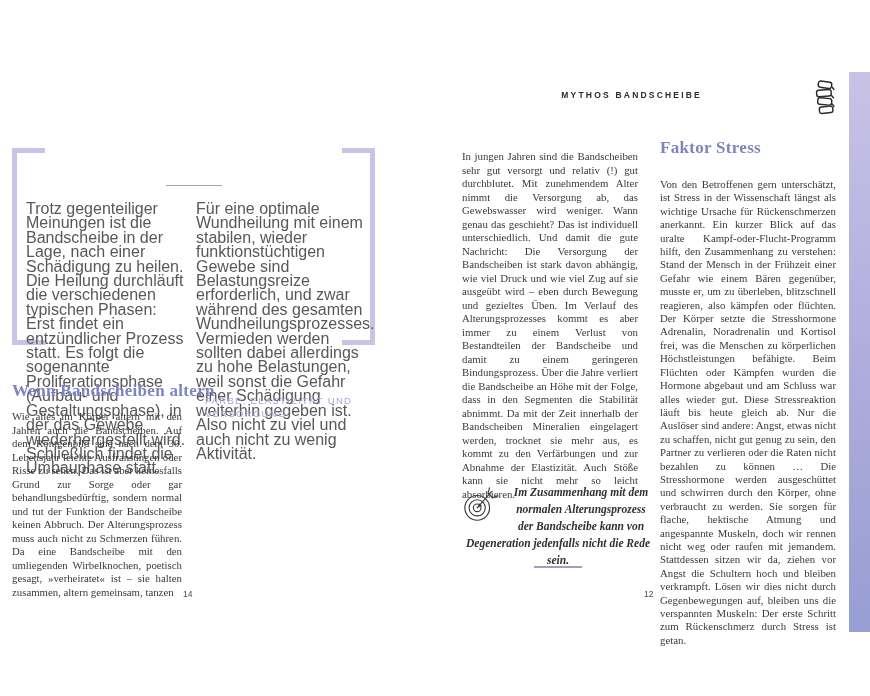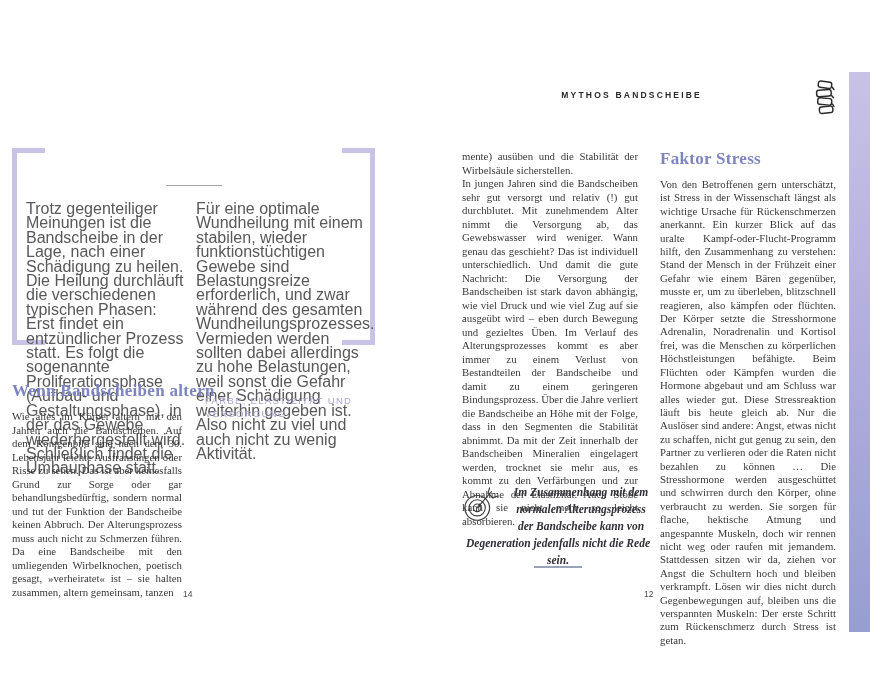--- a/index.html
+++ b/index.html
@@ -100,37 +100,36 @@
 
   <p class="body-col" style="left:12px;top:410px;width:170px;">Wie alles im Körper altern mit den Jahren auch die Bandscheiben. Auf dem Röntgenbild sind nach dem 30. Lebensjahr leichte Ausfransungen oder Risse zu sehen. Das ist aber keinesfalls Grund zur Sorge oder gar behandlungsbedürftig, sondern normal und tut der Funktion der Bandscheibe keinen Abbruch. Der Alterungsprozess muss auch nicht zu Schmerzen führen. Da eine Bandscheibe mit den umliegenden Wirbelknochen, poetisch gesagt, »verheiratet« ist – sie halten zusammen, altern gemeinsam, tanzen</p>
 
   <div class="body-col" style="left:205px;top:383px;width:172px;">
     <div class="subheading">FARBE, ELASTIZITÄT UND VERSORGUNG</div>
   </div>
 
   <div class="page-number pn-left">14</div>
 
   <div class="body-col" style="left:462px;top:150px;width:176px;">
-    <p>mente) ausüben und die Stabilität der Wirbelsäule sicherstellen.</p>
     <p>In jungen Jahren sind die Bandscheiben sehr gut versorgt und relativ (!) gut durchblutet. Mit zunehmendem Alter nimmt die Versorgung ab, das Gewebswasser wird weniger. Wann genau das geschieht? Das ist individuell unterschiedlich. Und damit die gute Nachricht: Die Versorgung der Bandscheiben ist stark davon abhängig, wie viel Druck und wie viel Zug auf sie ausgeübt wird – eben durch Bewegung und gezieltes Üben. Im Verlauf des Alterungsprozesses kommt es aber immer zu einem Verlust von Bestandteilen der Bandscheibe und damit zu einem geringeren Bindungsprozess. Über die Jahre verliert die Bandscheibe an Höhe mit der Folge, dass in den Segmenten die Stabilität abnimmt. Da mit der Zeit innerhalb der Bandscheiben Mineralien eingelagert werden, trocknet sie mehr aus, es kommt zu den Verfärbungen und zur Abnahme der Elastizität. Auch Stöße kann sie nicht mehr so leicht absorbieren.</p>
   </div>
 
   <div class="quote-block">
     <span class="target-icon">
       <svg viewBox="0 0 40 40" width="38" height="38" fill="none" stroke="#3a3a3a" stroke-width="1.2" stroke-linecap="round">
         <circle cx="16" cy="23" r="13"></circle>
         <circle cx="16" cy="23" r="8.5"></circle>
         <circle cx="16" cy="23" r="4"></circle>
         <line x1="16" y1="23" x2="31" y2="6"></line>
         <path d="M29 2 l-1.6 5.6 M38 10.5 l-5.6 1.6 M27.4 7.6 l5.2 5.2"></path>
         <path d="M16 23 l5 -2.2 -2.6 -2.6 z" fill="#3a3a3a" stroke="none"></path>
       </svg>
     </span>
     <div class="quote-text">Im Zusammenhang mit dem normalen Alterungsprozess der Bandscheibe kann von Degeneration jedenfalls nicht die Rede sein.</div>
   </div>
   <div class="quote-divider"></div>
 
-  <div class="h1" style="left:660px;top:149px;">Faktor Stress</div>
+  <div class="h1" style="left:660px;top:138px;">Faktor Stress</div>
   <p class="body-col" style="left:660px;top:178px;width:176px;line-height:13.4px;">Von den Betroffenen gern unterschätzt, ist Stress in der Wissenschaft längst als wichtige Ursache für Rückenschmerzen anerkannt. Ein kurzer Blick auf das uralte Kampf-oder-Flucht-Programm hilft, den Zusammenhang zu verstehen: Stand der Mensch in der Frühzeit einer Gefahr wie einem Bären gegenüber, musste er, um zu überleben, blitzschnell reagieren, also kämpfen oder flüchten. Der Körper setzte die Stresshormone Adrenalin, Noradrenalin und Kortisol frei, was die Menschen zu körperlichen Höchstleistungen befähigte. Beim Flüchten oder Kämpfen wurden die Hormone abgebaut und am Schluss war alles wieder gut. Diese Stressreaktion läuft bis heute gleich ab. Nur die Auslöser sind andere: Angst, etwas nicht zu schaffen, nicht gut genug zu sein, den Partner zu verlieren oder die Raten nicht bezahlen zu können … Die Stresshormone werden ausgeschüttet und schwirren durch den Körper, ohne verbraucht zu werden. Sie sorgen für flache, hektische Atmung und angespannte Muskeln, doch wir rennen nicht weg oder raufen mit jemandem. Stattdessen sitzen wir da, ziehen vor Angst die Schultern hoch und bleiben verkrampft. Lösen wir dies nicht durch Gegenbewegungen auf, bleiben uns die verspannten Muskeln: Der erste Schritt zum Rückenschmerz durch Stress ist getan.</p>
 
   <div class="page-number pn-right">12</div>
 
 </div>
 
 </body></html>

